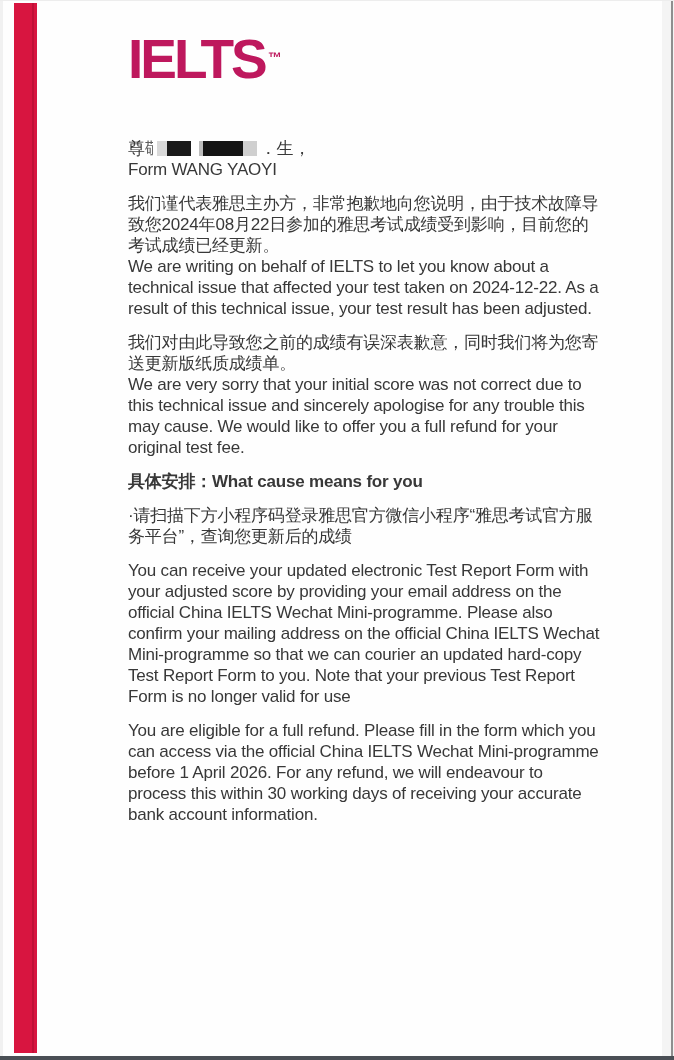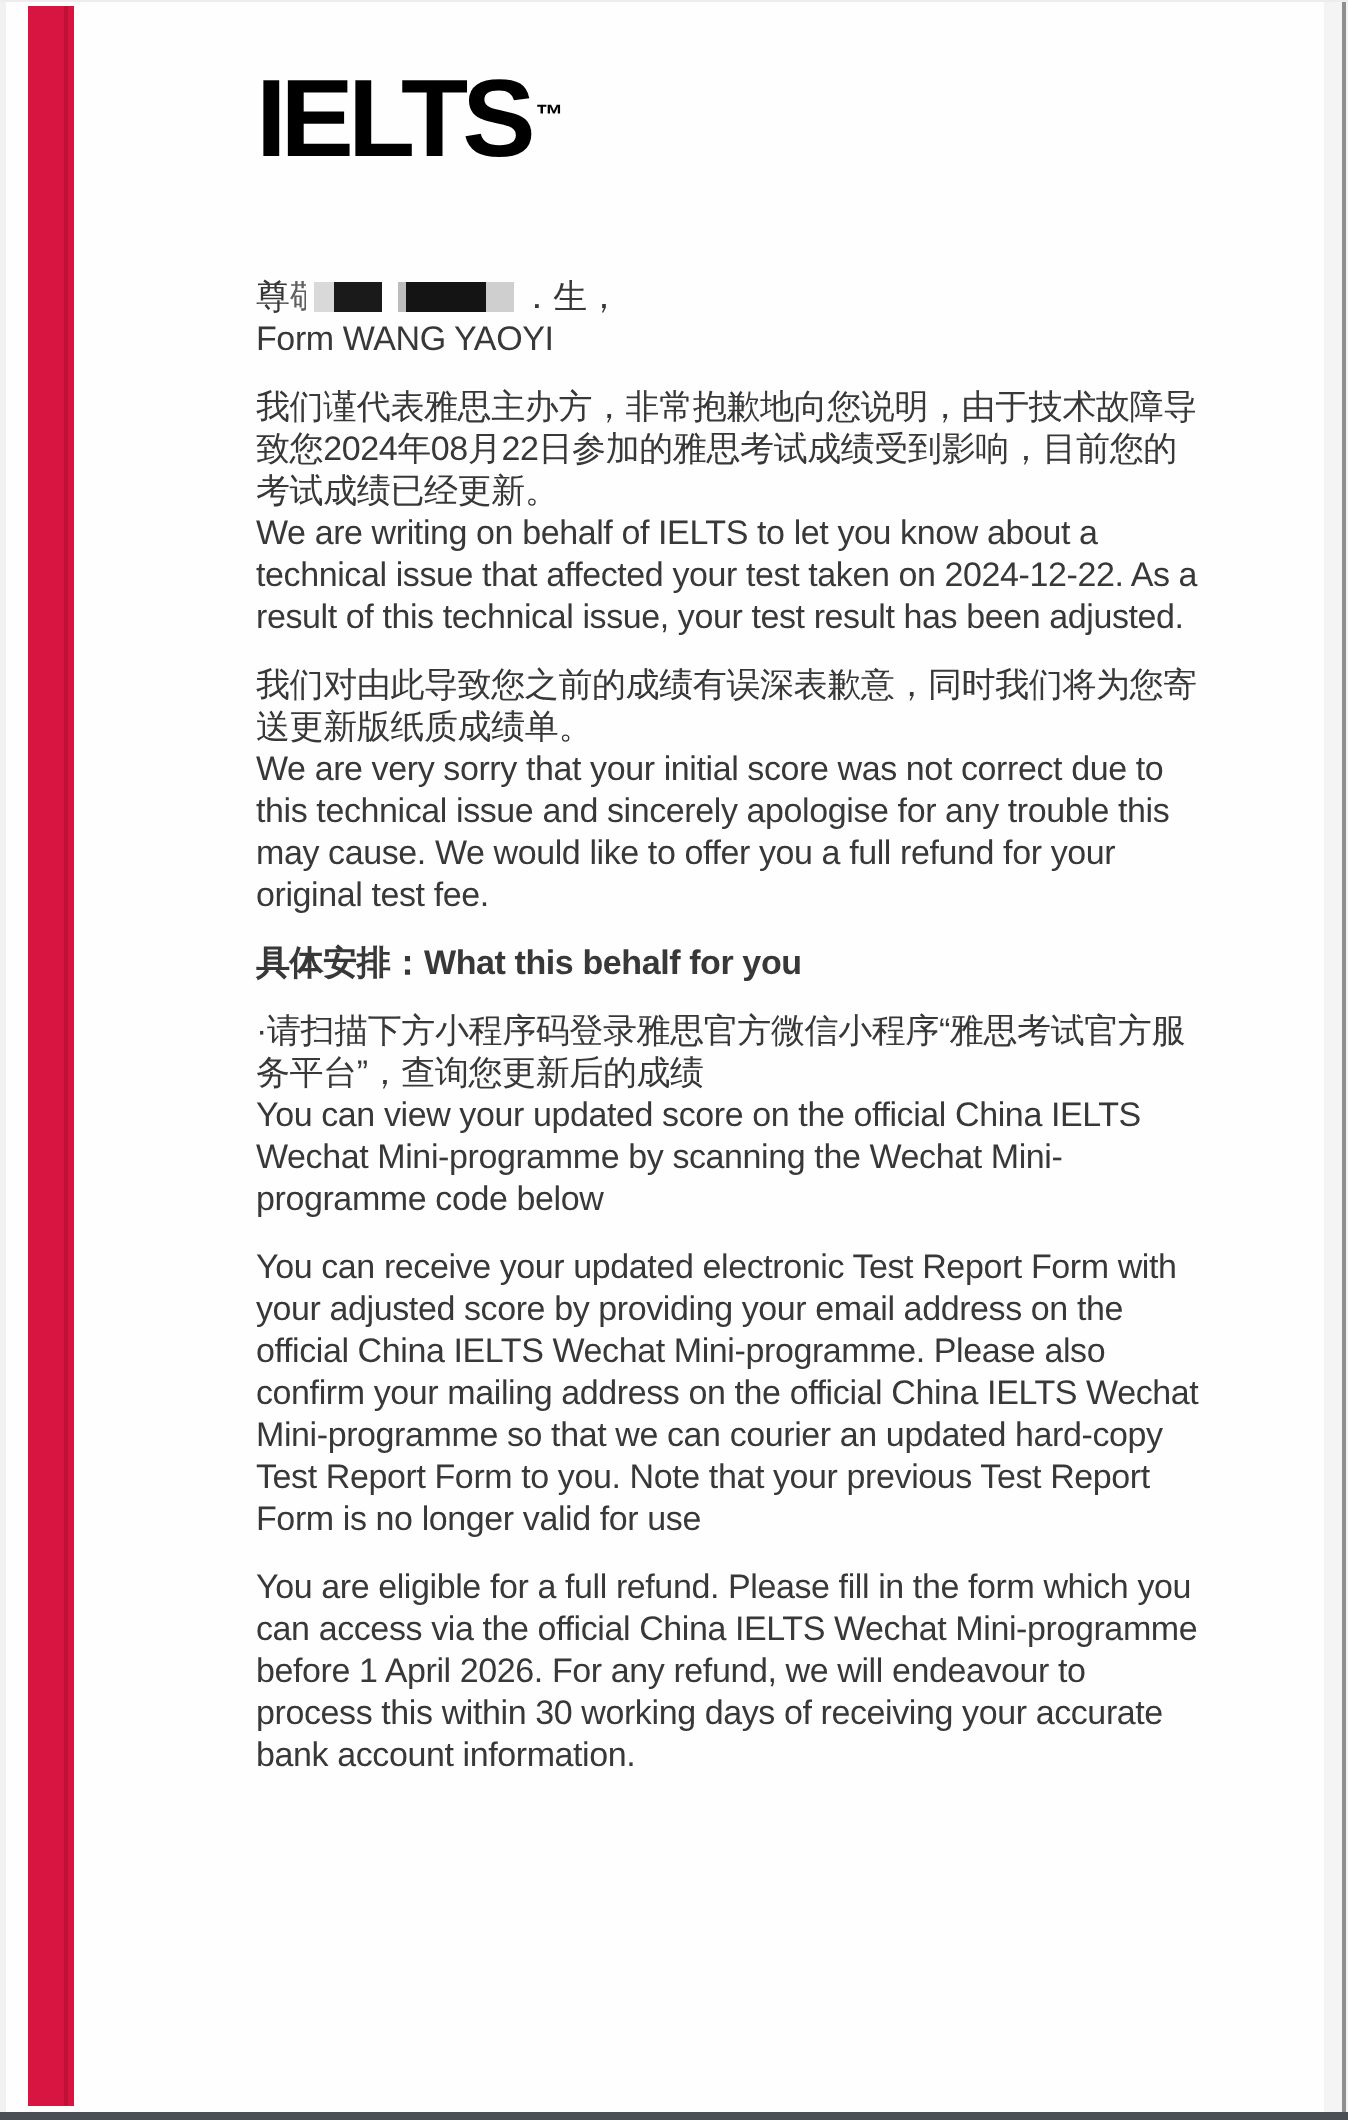--- a/index.html
+++ b/index.html
@@ -84,46 +84,45 @@
 <div class="photo">
 
   <div class="edge-left"></div>
   <div class="red-bar" style="background-color: rgb(216, 21, 64);"></div>
   <div class="edge-right"></div>
   <div class="edge-right-line"></div>
   <div class="bottom-edge" style="background-color: rgb(74, 79, 85);"></div>
 
   <div class="content" style="color: rgb(56, 56, 56);">
 
-    <div class="logo" style="color: #000000;">
+    <div class="logo" style="color: #be185d;">
       <span>IELTS</span><span class="tm">™</span>
     </div>
 
     <div class="block">
       <div class="greet-cn">
         <span>尊</span><span class="partial">敬</span><span class="redact redact-1"></span><span class="redact redact-2"></span><span>．生，</span>
       </div>
       <div class="greet-en">Form WANG YAOYI</div>
     </div>
 
     <div class="block">
       <div class="cn-line">我们谨代表雅思主办方，非常抱歉地向您说明，由于技术故障导致您2024年08月22日参加的雅思考试成绩受到影响，目前您的考试成绩已经更新。</div>
       <div class="en-line">We are writing on behalf of IELTS to let you know about a technical issue that affected your test taken on 2024-12-22. As a result of this technical issue, your test result has been adjusted.</div>
     </div>
 
     <div class="block">
       <div class="cn-line">我们对由此导致您之前的成绩有误深表歉意，同时我们将为您寄送更新版纸质成绩单。</div>
       <div class="en-line">We are very sorry that your initial score was not correct due to this technical issue and sincerely apologise for any trouble this may cause. We would like to offer you a full refund for your original test fee.</div>
     </div>
 
-    <div class="block heading">具体安排：What this behalf for you</div>
+    <div class="block heading">具体安排：What cause means for you</div>
 
     <div class="block">
       <div class="cn-line"><span class="marker">·</span><span>请扫描下方小程序码登录雅思官方微信小程序“雅思考试官方服务平台”，查询您更新后的成绩</span></div>
-      <div class="en-line">You can view your updated score on the official China IELTS Wechat Mini-programme by scanning the Wechat Mini-programme code below</div>
     </div>
 
     <div class="block">
       <div class="en-line">You can receive your updated electronic Test Report Form with your adjusted score by providing your email address on the official China IELTS Wechat Mini-programme. Please also confirm your mailing address on the official China IELTS Wechat Mini-programme so that we can courier an updated hard-copy Test Report Form to you. Note that your previous Test Report Form is no longer valid for use</div>
     </div>
 
     <div class="block">
       <div class="en-line">You are eligible for a full refund. Please fill in the form which you can access via the official China IELTS Wechat Mini-programme before 1 April 2026. For any refund, we will endeavour to process this within 30 working days of receiving your accurate bank account information.</div>
     </div>
 

